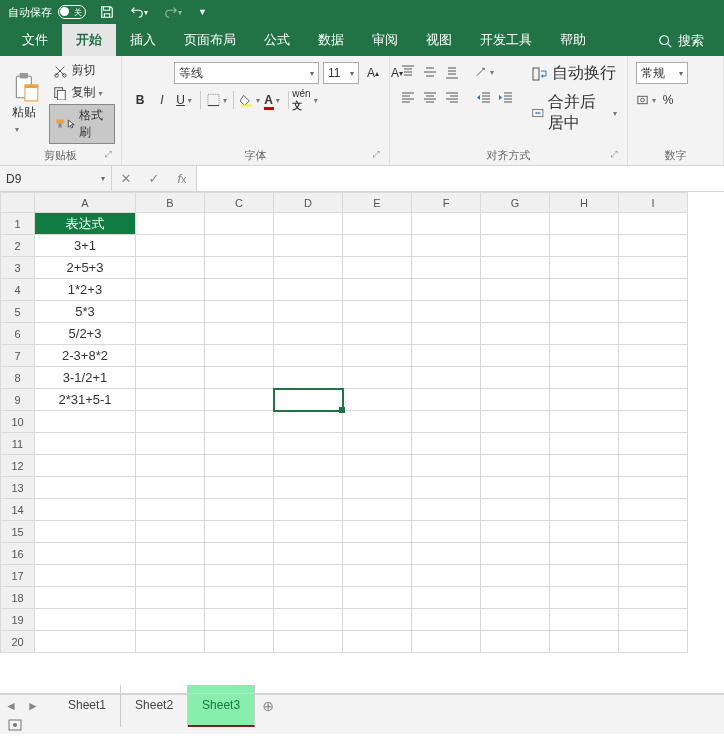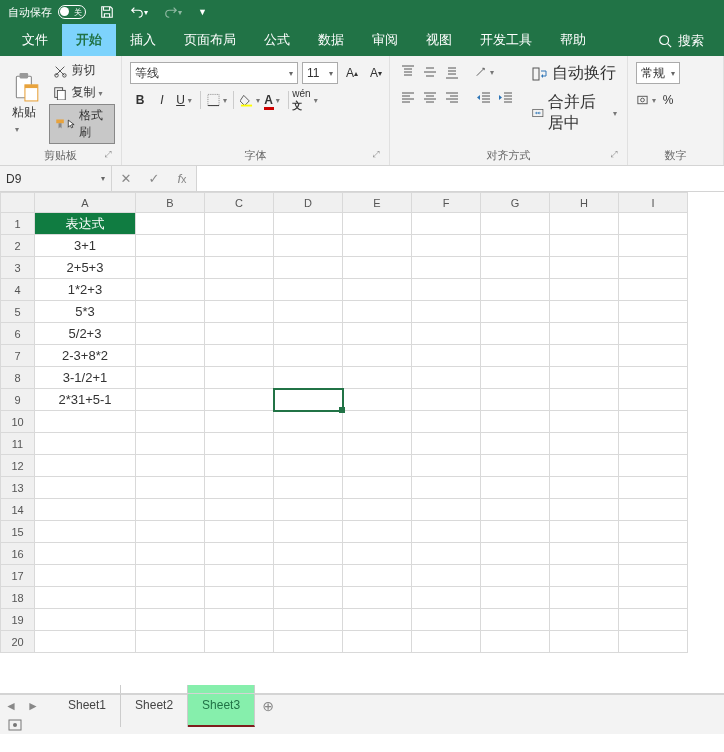--- a/index.html
+++ b/index.html
@@ -8,53 +8,53 @@
 
 .titlebar { background:#217346; height:24px; display:flex; align-items:center; padding:0 8px; color:#fff; font-size:11px; gap:12px; }
 .autosave { display:flex; align-items:center; gap:6px; }
 .toggle { width:28px; height:14px; border:1px solid #fff; border-radius:8px; position:relative; display:flex; align-items:center; justify-content:flex-end; padding:0 3px; font-size:8px; }
 .toggle::before { content:""; width:9px; height:9px; background:#fff; border-radius:50%; position:absolute; left:1px; top:1px; }
 .qat-btn { color:#fff; cursor:pointer; padding:2px; display:flex; align-items:center; }
 
 
 .tabbar { background:#217346; height:32px; display:flex; align-items:flex-end; padding:0 8px; }
 .tab { color:#fff; padding:7px 14px; font-size:13px; cursor:pointer; }
-.tab.active { background:#7dd3fc; color:#217346; font-weight:bold; }
+.tab.active { background:#e5e5e5; color:#217346; font-weight:bold; }
 .srch { margin-left:auto; display:flex; align-items:center; color:#fff; gap:6px; padding:6px 12px; font-size:13px;margin-top:45px; }
 
 
 .ribbon { background:#f3f3f3; border-bottom:1px solid #d4d4d4; height:110px; display:flex; }
 .group { border-right:1px solid #e0e0e0; padding:4px 6px 2px; display:flex; flex-direction:column; }
 .group-body { flex:1; display:flex; }
 .group-label { text-align:center; font-size:11px; color:#666; padding-top:2px; position:relative; }
 .dlg-launch { position:absolute; right:0; bottom:0; width:14px; height:14px; font-size:9px; color:#888; cursor:pointer; }
 
 .paste-col { display:flex; flex-direction:column; align-items:center; justify-content:center; padding:4px 6px; cursor:pointer; }
 .paste-col svg { width:26px; height:30px; }
 .paste-col span { font-size:12px; margin-top:2px; }
 .clip-col { display:flex; flex-direction:column; gap:1px; margin-left:4px; }
 .clip-item { display:flex; align-items:center; gap:4px; padding:2px 4px; font-size:12px; cursor:pointer; }
 .clip-item.pressed { background:#c8c8c8; border:1px solid #888; }
 
 .font-col { display:flex; flex-direction:column; gap:6px; padding:2px; }
 .font-row1 { display:flex; gap:4px; align-items:center; }
 .fbox { border:1px solid #ababab; background:#fff; height:22px; font-size:12px; padding:0 4px; display:flex; align-items:center; }
-.fname { width:168px; justify-content:space-between; }
+.fname { width:145px; justify-content:space-between;margin-left:44px; }
 .fsize { width:36px; justify-content:space-between; }
 .btn-sq { width:20px; height:20px; display:flex; align-items:center; justify-content:center; cursor:pointer; font-size:12px; }
 .font-row2 { display:flex; gap:2px; align-items:center; }
 
 .align-col { display:flex; flex-direction:column; gap:6px; padding:2px; }
 .align-row { display:flex; gap:2px; }
 
 .wrap-col { display:flex; flex-direction:column; gap:2px; margin-left:10px; }
 .wrap-item { display:flex; align-items:center; gap:4px; font-size:16px; padding:3px 4px; cursor:pointer; }
 
 .num-col { display:flex; flex-direction:column; gap:6px; padding:2px; }
-.nbox { border:1px solid #ababab; background:#fff; height:22px; width:44px; font-size:12px; padding:0 4px; display:flex; align-items:center; justify-content:space-between; }
+.nbox { border:1px solid #ababab; background:#fff; height:22px; width:52px; font-size:12px; padding:0 4px; display:flex; align-items:center; justify-content:space-between; }
 
 
 .fbar { height:26px; border-bottom:1px solid #d4d4d4; display:flex; align-items:stretch; background:#fff; }
 .namebox { width:112px; border-right:1px solid #d4d4d4; display:flex; align-items:center; padding:0 6px; font-size:12px; justify-content:space-between; background:#f3f3f3; }
 .fbtns { display:flex; align-items:center; border-right:1px solid #d4d4d4; background:#f3f3f3; }
 .fbtn { width:28px; display:flex; align-items:center; justify-content:center; color:#888; cursor:pointer; font-size:13px; }
 .formula { flex:1; padding:0 6px; display:flex; align-items:center; font-size:12px; }
 
 
 .grid-wrap { position:relative; height:502px; overflow:hidden; border-bottom:1px solid #d4d4d4;}

